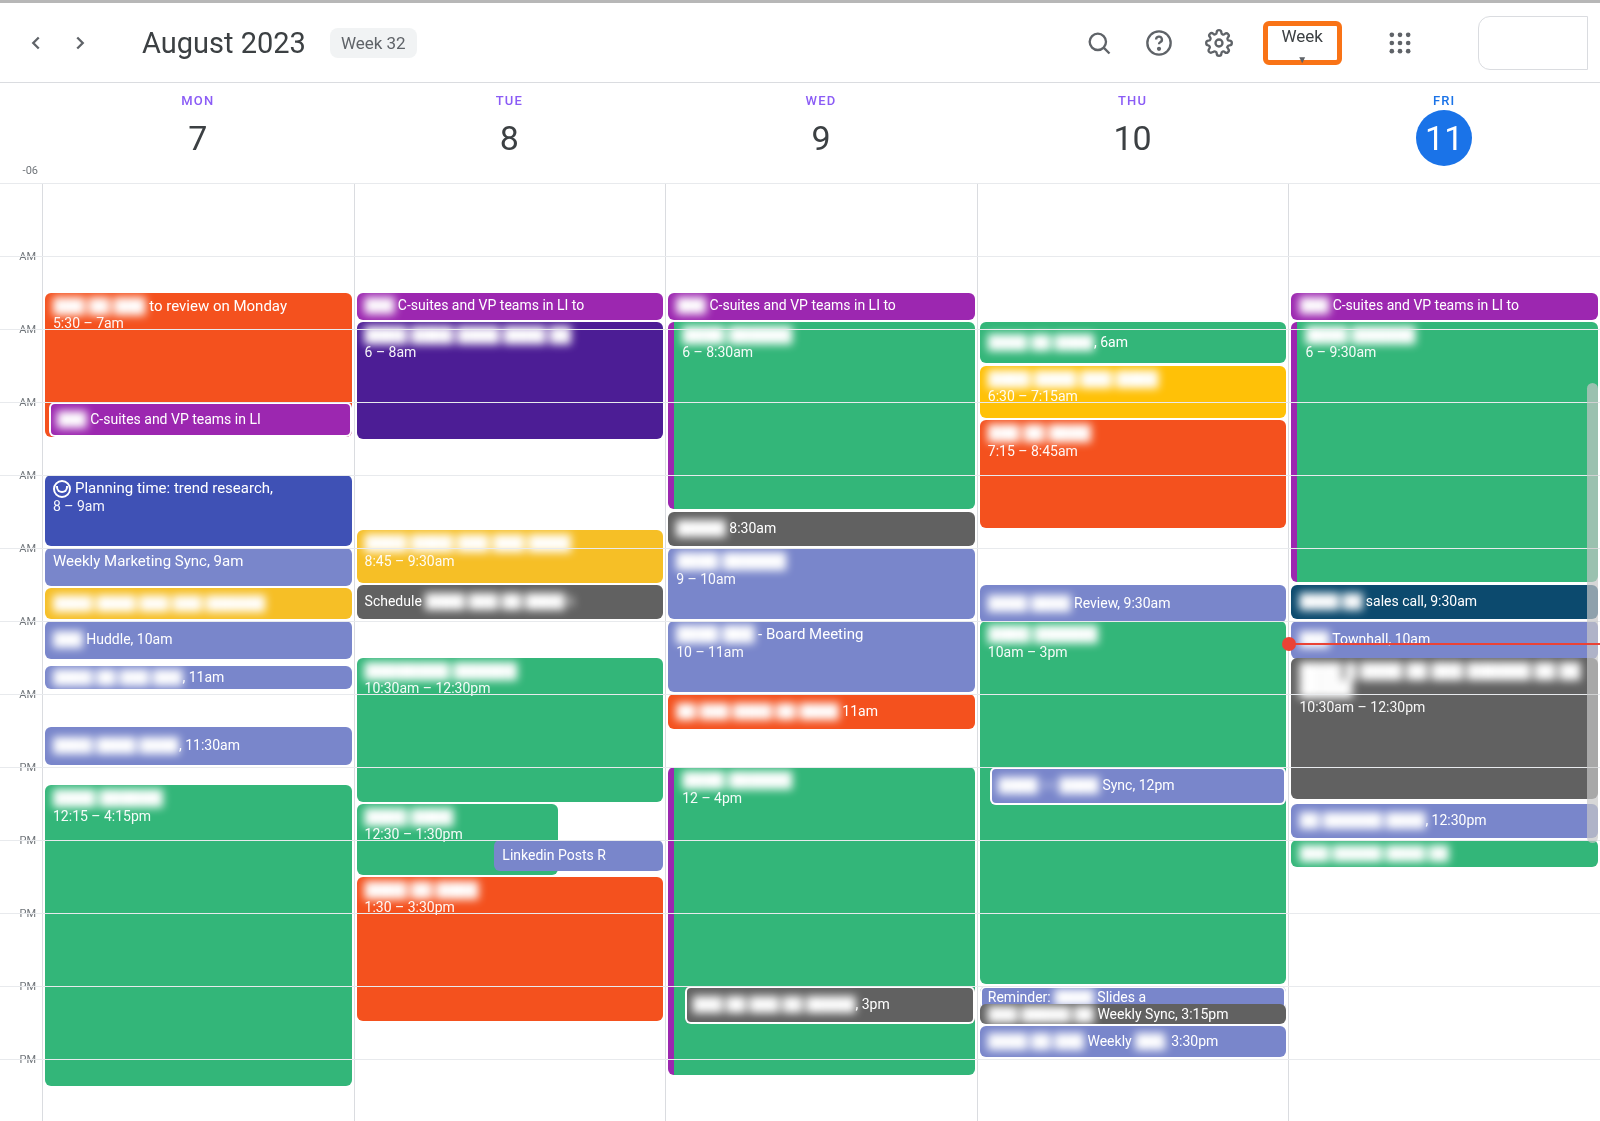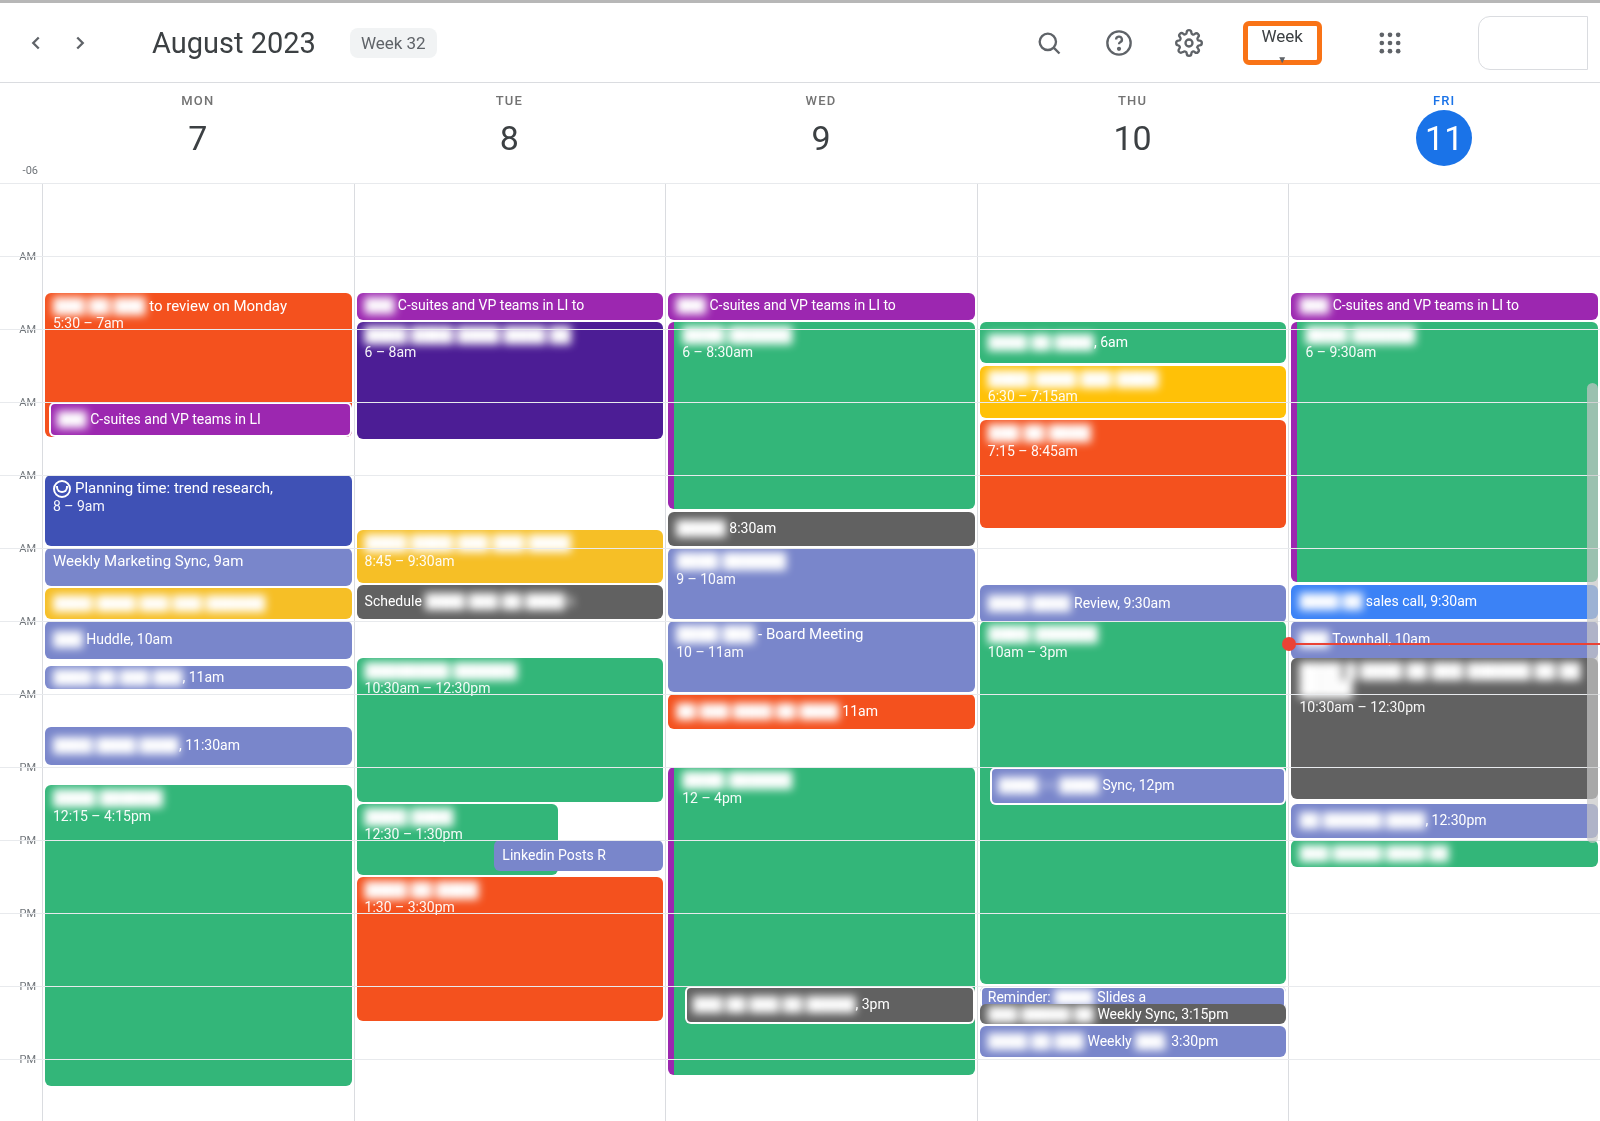--- a/index.html
+++ b/index.html
@@ -1,35 +1,35 @@
 <!DOCTYPE html>
 <html><head>
 <meta charset="utf-8">
 <style>
   * { margin: 0; padding: 0; box-sizing: border-box; }
   html, body { font-family: 'Google Sans', Roboto, Arial, sans-serif; background: #fff; color: #3c4043; overflow: hidden; }
   .app { width: 1600px; height: 1121px; display: flex; flex-direction: column; border-top: 3px solid #b7b7b7; }
   
-  .header { height: 80px; display: flex; align-items: center; padding: 0 24px 0 16px; gap: 22px; border-bottom: 1px solid #dadce0; justify-content: center; }
+  .header { height: 80px; display: flex; align-items: center; padding: 0 24px 0 16px; gap: 12px; border-bottom: 1px solid #dadce0; justify-content: center; }
   .header-nav { display: flex; gap: 4px; }
   .nav-btn { width: 40px; height: 40px; border: none; background: none; display: flex; align-items: center; justify-content: center; border-radius: 50%; cursor: pointer; color: #5f6368; }
   .nav-btn svg { width: 22px; height: 22px; }
   .month-label { font-size: 29px; color: #3c4043; font-weight: 400; margin-left: 30px; }
   .week-pill { font-size: 17px; color: #5f6368; background: #f1f3f4; border-radius: 8px; padding: 5px 11px; margin-left: 12px; }
   .spacer { flex: 1; }
   .icon-btn { width: 48px; height: 48px; border: none; background: none; display: flex; align-items: center; justify-content: center; border-radius: 50%; cursor: pointer; color: #5f6368; }
   .icon-btn svg { width: 28px; height: 28px; }
   .view-select { display: flex; align-items: center; gap: 8px; height: 44px; padding: 0 14px; border: 5px solid #f97316; border-radius: 6px; font-size: 17px; color: #3c4043; cursor: pointer; margin-left: 8px; flex-direction: column;}
   .view-select .tri { font-size: 10px; color: #5f6368; }
   .apps-btn { margin-left: 22px; }
   .sidepanel-stub { width: 110px; height: 54px; border: 1px solid #dadce0; border-bottom-left-radius: 12px; border-top-left-radius:12px; margin-left: 30px; transform: translateX(12px);}
   
   .dayheader { display: grid; grid-template-columns: 42px repeat(5, 1fr); height: 100px; position: relative; }
   .dayheader-cell { display: flex; flex-direction: column; align-items: center; justify-content: flex-start; padding-top: 10px; gap: 2px; }
-  .dow { font-size: 13px; letter-spacing: 1.2px; color: #737373; font-weight: 500; }
+  .dow { font-size: 13px; letter-spacing: 1.2px; color: #8b5cf6; font-weight: 500; }
   .dow.today { color: #1a73e8; }
   .dnum { font-size: 34px; color: #3c4043; font-weight: 400; height: 56px; min-width:56px; display:flex; align-items:center; justify-content:center; border-radius:50%; }
   .dnum.today { background: #1a73e8; color: #fff; }
   .tz { font-size: 11px; color: #70757a; align-self: flex-end; padding-right: 4px; padding-bottom: 6px; }
   
   .grid-wrapper { position: relative; flex: 1; overflow: hidden; }
   .grid { display: grid; grid-template-columns: 42px repeat(5, 1fr); position: relative; height: 100%; }
   .time-col { position: relative; }
   .time-lbl { position: absolute; right: 6px; transform: translateY(-50%); font-size: 11px; color: #70757a; white-space: nowrap; }
   .daycol { position: relative; border-left: 1px solid #dadce0; }
@@ -274,21 +274,21 @@
           </div>
         </div>
       <div class="daycol">
           <div class="event thin" style="top: 109.5px; height: 27.2px; background: rgb(156, 39, 176);">
             <div class="title"><span class="blur">███</span> C-suites and VP teams in LI to</div>
           </div>
           <div class="event" style="top: 138.7px; height: 260.8px; background: rgb(51, 182, 121); border-left: 6px solid rgb(156, 39, 176);">
             <div class="title"><span class="blur">████ ██████</span></div>
             <div class="time">6 – 9:30am</div>
           </div>
-          <div class="event thin" style="top: 401.5px; height: 34.5px; background: #3b82f6;">
+          <div class="event thin" style="top: 401.5px; height: 34.5px; background: #0c4a6e;">
             <div class="title"><span class="blur">████ ██</span> sales call, 9:30am</div>
           </div>
           <div class="event thin" style="top: 438px; height: 38.15px; background: rgb(121, 134, 203);">
             <div class="title"><span class="blur">███</span> Townhall, 10am</div>
           </div>
           <div class="event" style="top: 474.5px; height: 141.08px; background: rgb(97, 97, 97);">
             <div class="title"><span class="blur">████ █ ████ ██ ███ ██████ ██ ██ █████</span></div>
             <div class="time">10:30am – 12:30pm</div>
           </div>
           <div class="event thin" style="top: 620.5px; height: 34.5px; background: rgb(121, 134, 203);">

